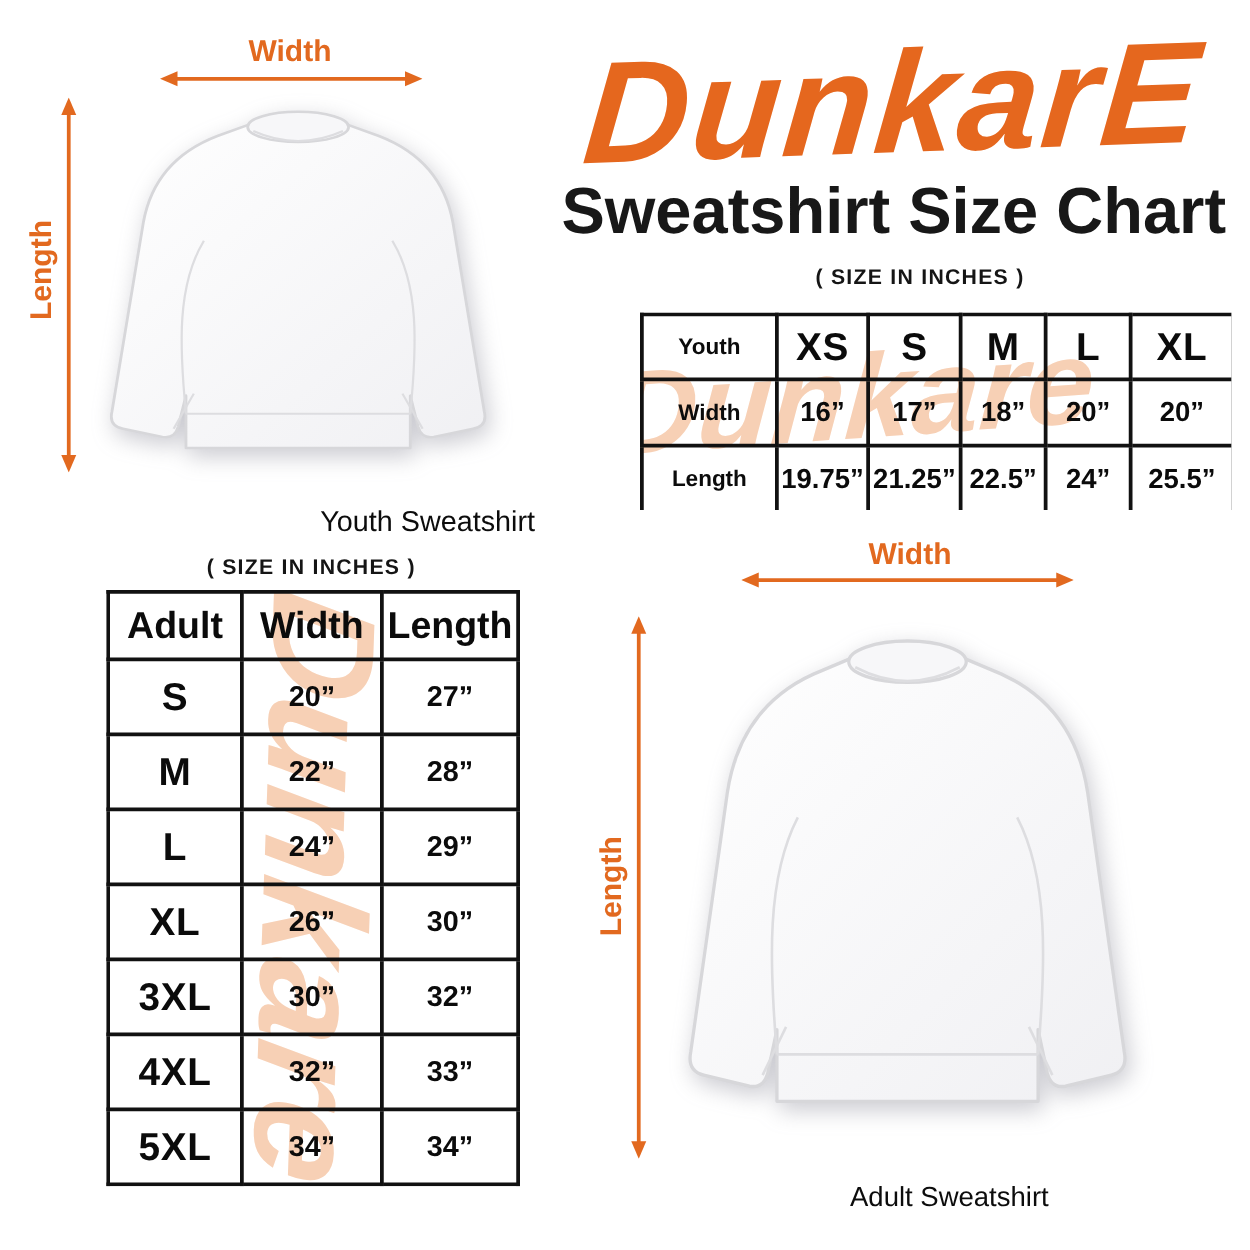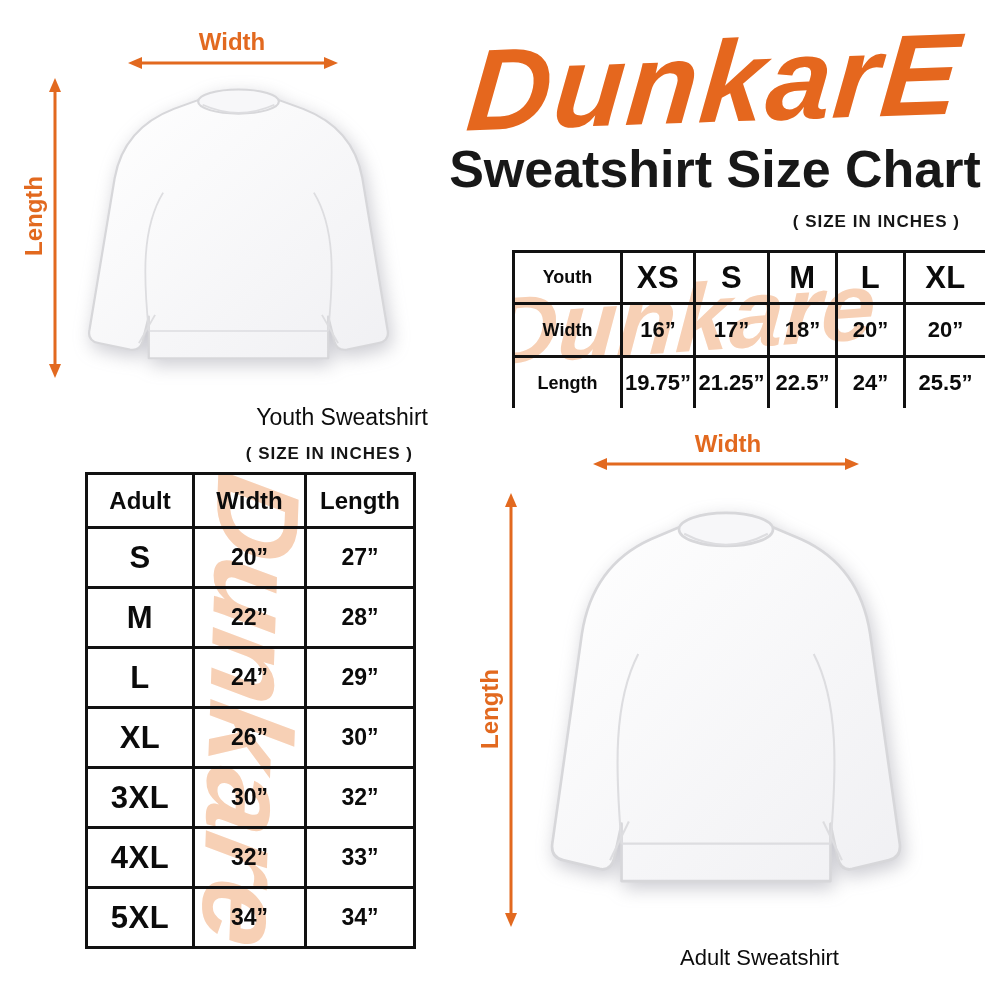--- a/index.html
+++ b/index.html
@@ -24,21 +24,21 @@
     white-space:nowrap;
   }
   .chart-title {
     margin-top:-6px;
     font-size:52px; line-height:46px;
     font-weight:bold; color:#181818;
     letter-spacing:0px;
   }
   .units-note {
     font-weight:bold; font-size:17px; letter-spacing:1px; color:#151515;
-    text-align:right; white-space:nowrap;
+    text-align:center; white-space:nowrap;
   }
 
   
   .dim-label {
     color:var(--accent); font-weight:bold; font-size:24px;
     text-align:center;
   }
   .rot { transform:rotate(-90deg); transform-origin:center center; }
   .arrow { color:var(--accent); display:block; }
 
@@ -49,21 +49,21 @@
   .tbl-wrap { position:absolute; overflow:hidden; background:#fff; }
   table { border-collapse:collapse; table-layout:fixed; position:relative; }
   td {
     border:3px solid var(--table_border);
     text-align:center; vertical-align:middle; padding:0;
     color:#0b0b0b; background:transparent;
   }
   .cell-lbl  { font-weight:bold; font-size:18px; }
   .cell-size { font-weight:bold; font-size:31px; letter-spacing:0.5px; }
   .cell-val  { font-weight:bold; font-size:22px; }
-  .adult-hdr { font-weight:bold; font-size:24px; }
+  .adult-hdr { font-weight:bold; font-size:30px; }
   .adult-val { font-weight:bold; font-size:23px; }
 
   .wm {
     position:absolute;
     font-style:italic; font-weight:bold;
     color:var(--watermark);
     white-space:nowrap; pointer-events:none;
     z-index:0;
   }
   .wm-youth { left:-22px; top:14px; font-size:96px; transform:skewX(-8deg) rotate(-4deg); }

